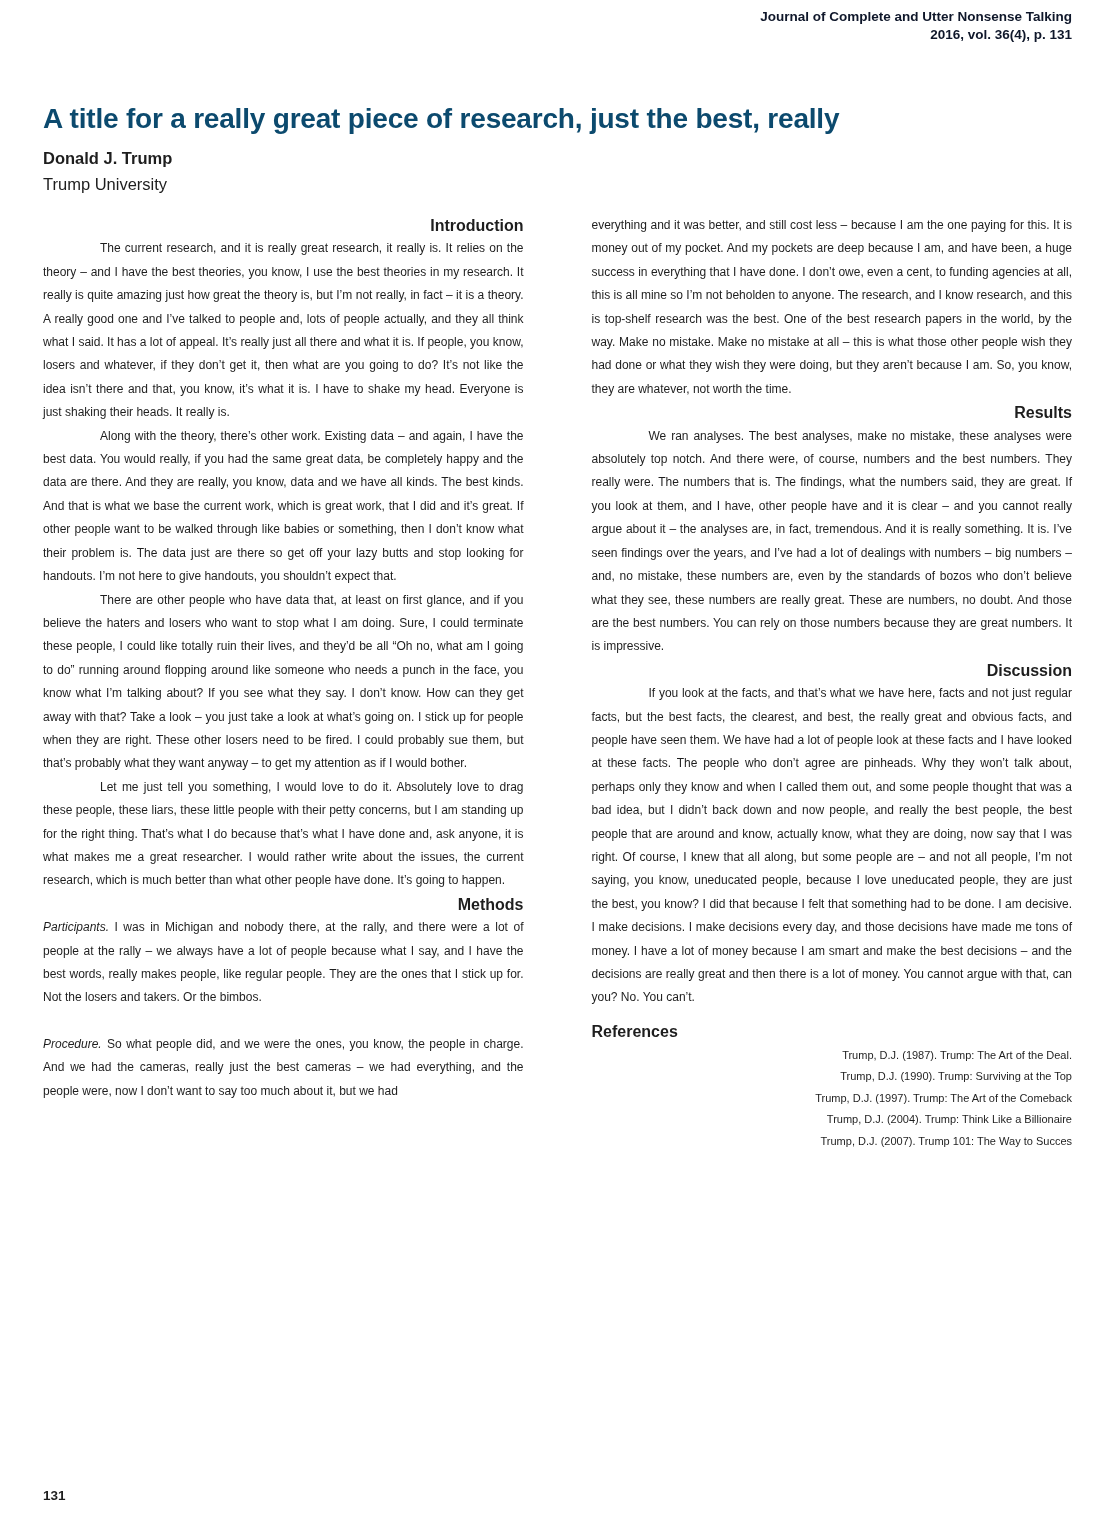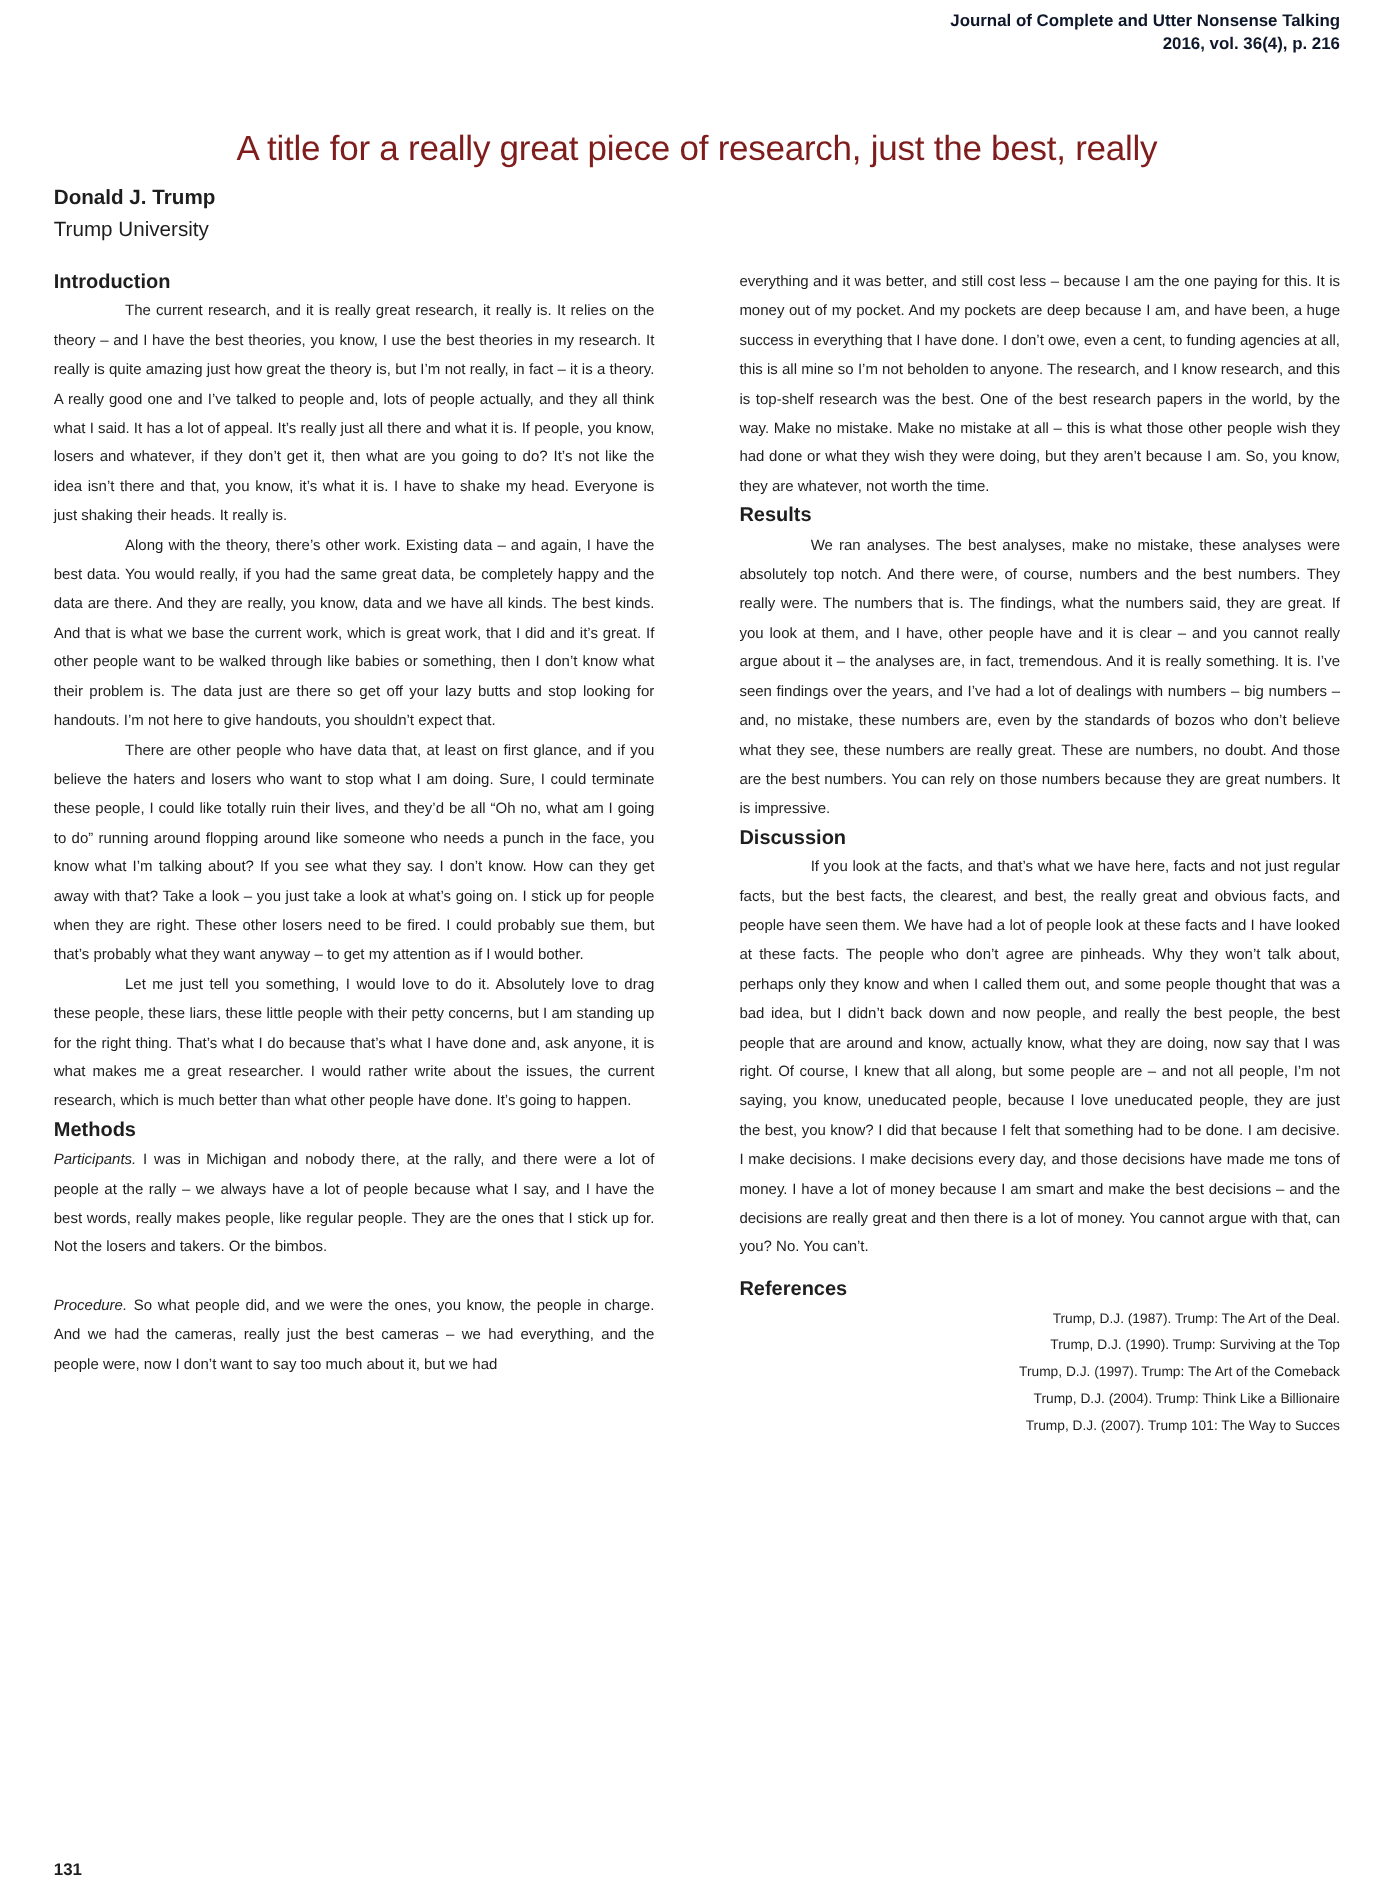--- a/index.html
+++ b/index.html
@@ -21,24 +21,23 @@
     text-align: right;
     color: #0f172a;
     font-weight: bold;
     font-size: 13.5px;
     line-height: 18px;
   }
   .paper-title {
     position: absolute;
     top: 84px; left: 0; right: 0;
     font-size: 28px;
-    font-weight: normal;
-    color: #7f1d1d;
+    font-weight: bold;
+    color: #0c4a6e;
     letter-spacing: -0.2px;
-    text-align: center;
   }
   .author-block {
     position: absolute;
     top: 145px; left: 0;
     font-size: 16.5px;
     line-height: 26px;
   }
   .author-name { font-weight: bold; }
   .affiliation { font-weight: normal; }
   .columns {
@@ -54,21 +53,21 @@
     line-height: 23.4px;
     text-align: justify;
     color: #1e1e1e;
   }
   .indent { text-indent: 57px; }
   .section-heading {
     margin: 0;
     font-size: 16px;
     line-height: 23.4px;
     font-weight: bold;
-    text-align: left;
+    text-align: right;
     color: #1e1e1e;
   }
   .runin { font-style: italic; padding-right: 0.45em; }
   .par-gap { height: 23px; }
   .references-block { margin-top: 10px; }
   .references-heading {
     margin: 0 0 2px 0;
     font-size: 16px;
     line-height: 23px;
     font-weight: bold;
@@ -88,21 +87,21 @@
     color: #1e1e1e;
   }
 </style>
 </head>
 <body>
 
 <div class="page">
 
   <div class="journal-header">
     <div>Journal of Complete and Utter Nonsense Talking</div>
-    <div>2016, vol. 36(4), p. 216</div>
+    <div>2016, vol. 36(4), p. 131</div>
   </div>
 
   <h1 class="paper-title">A title for a really great piece of research, just the best, really</h1>
 
   <div class="author-block">
     <div class="author-name">Donald J. Trump</div>
     <div class="affiliation">Trump University</div>
   </div>
 
   <div class="columns">

